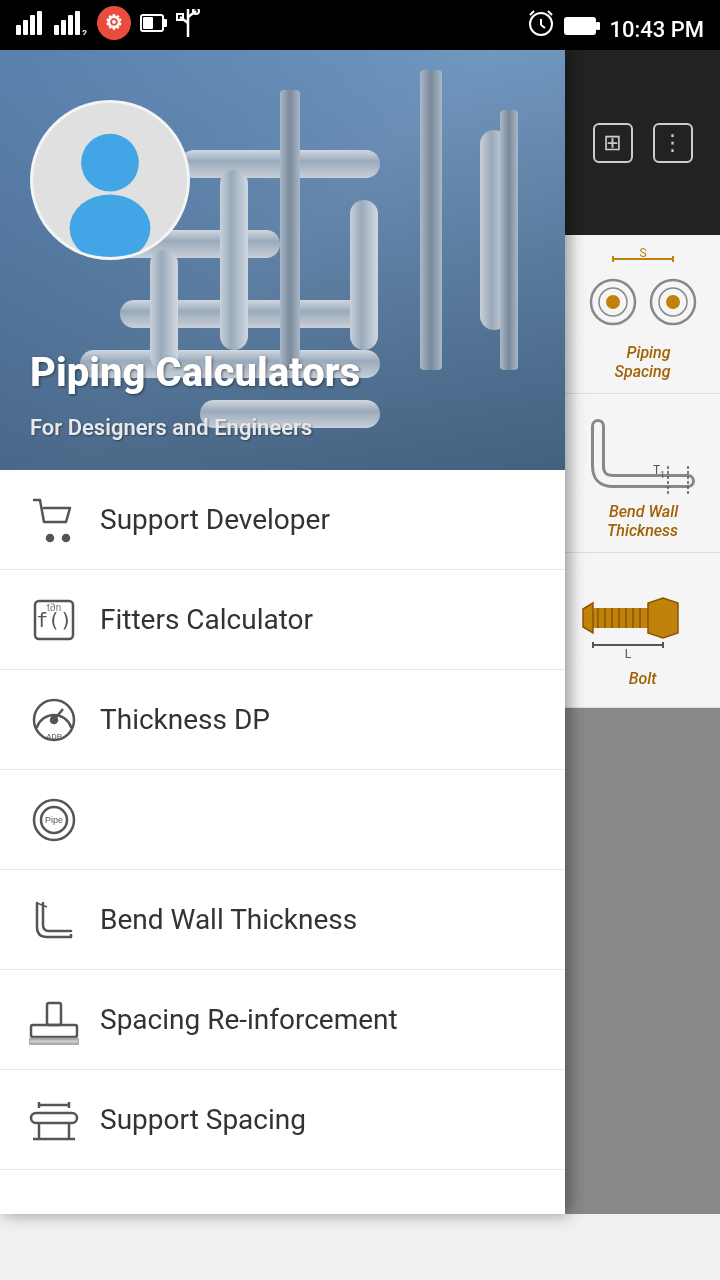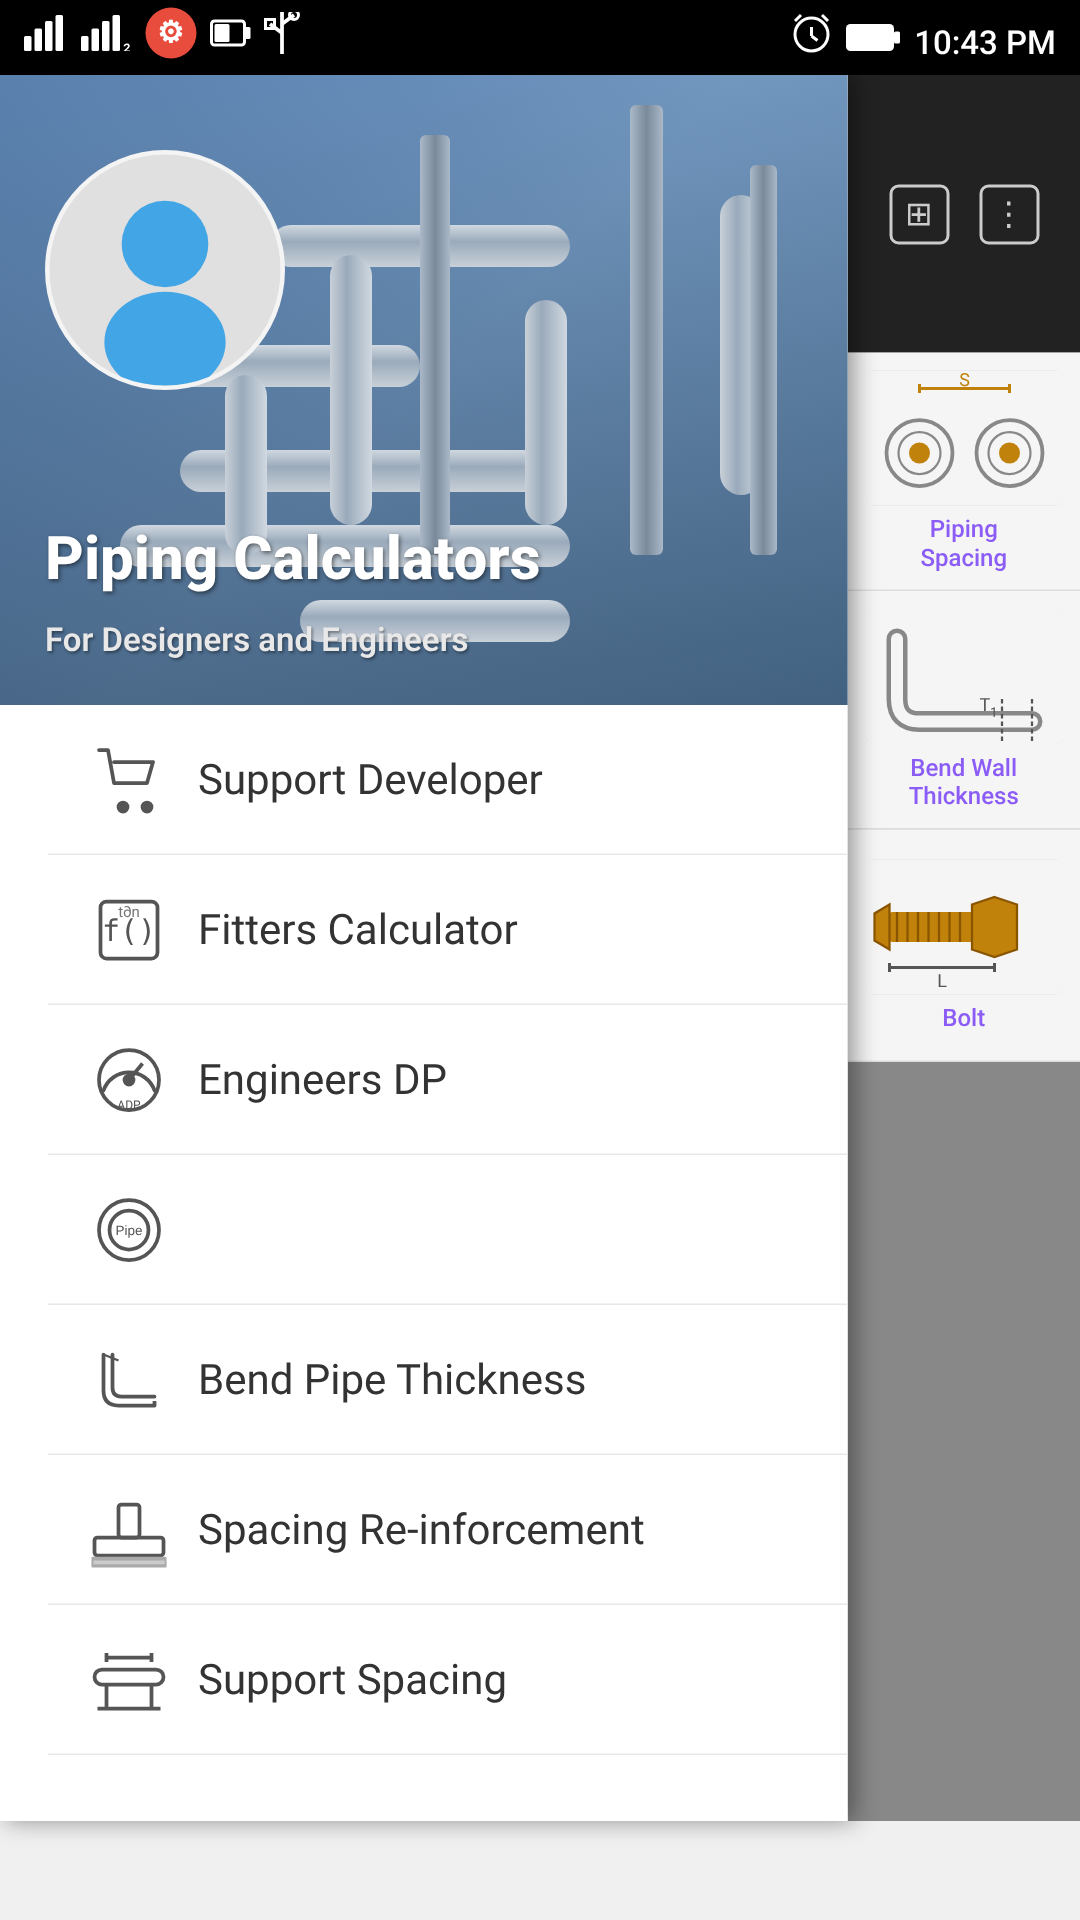--- a/index.html
+++ b/index.html
@@ -160,21 +160,20 @@
     }
 
     .menu-item {
       display: flex;
       align-items: center;
       padding: 22px 24px;
       border-bottom: 1px solid #e8e8e8;
       cursor: pointer;
       background: #fff;
       transition: background 0.15s;
-      margin-left: 32px;
     }
     .menu-item:last-child {
       border-bottom: none;
     }
 
     .menu-icon {
       width: 60px;
       height: 55px;
       display: flex;
       align-items: center;
@@ -237,23 +236,24 @@
       background: #e0e0e0;
       border-radius: 4px;
       display: flex;
       align-items: center;
       justify-content: center;
       margin-bottom: 6px;
       overflow: hidden;
     }
     .bg-card-label {
       font-size: 16px;
-      color: #8b5cf6;
-      text-align: center;
+      color: #a16207;
+      text-align: right;
       font-weight: 500;
+      font-style: italic;
     }
   </style>
 </head>
 <body>
 
 <div class="status-bar">
   <div class="status-left">
     <span>
       <svg width="30" height="24" viewBox="0 0 30 24">
           <rect x="0" y="14" width="5" height="10" fill="white" rx="1"></rect>
@@ -384,21 +384,21 @@
       <li class="menu-item">
         <div class="menu-icon">
           <svg viewBox="0 0 50 50" fill="none" stroke="#555" stroke-width="2.5">
             <circle cx="25" cy="25" r="20"></circle>
             <circle cx="25" cy="25" r="3" fill="#555"></circle>
             <line x1="25" y1="25" x2="34" y2="14" stroke-width="2.5"></line>
             <path d="M8 32 A18 18 0 0 1 42 32" stroke-linecap="round"></path>
             <text x="25" y="44" text-anchor="middle" font-size="8" fill="#555" stroke="none">ADP</text>
           </svg>
         </div>
-        <span class="menu-label">Engineers DP</span>
+        <span class="menu-label">Thickness DP</span>
       </li>
 
       <li class="menu-item">
         <div class="menu-icon">
           <svg viewBox="0 0 50 50" fill="none" stroke="#555" stroke-width="2.5">
             <circle cx="25" cy="25" r="20"></circle>
             <circle cx="25" cy="25" r="13"></circle>
             <text x="25" y="28" text-anchor="middle" font-size="9" fill="#555" stroke="none" font-family="sans-serif">Pipe</text>
           </svg>
         </div>
@@ -406,21 +406,21 @@
 
       <li class="menu-item">
         <div class="menu-icon">
           <svg viewBox="0 0 50 50" fill="none" stroke="#555" stroke-width="2.5">
             <path d="M8 8 L8 32 Q8 42 18 42 L42 42" stroke-linecap="round"></path>
             <path d="M14 8 L14 30 Q14 36 20 36 L42 36" stroke-linecap="round"></path>
             <line x1="18" y1="12" x2="8" y2="8" stroke-width="1.5"></line>
             <line x1="42" y1="39" x2="42" y2="42" stroke-width="2.5"></line>
           </svg>
         </div>
-        <span class="menu-label">Bend Pipe Thickness</span>
+        <span class="menu-label">Bend Wall Thickness</span>
       </li>
 
       <li class="menu-item">
         <div class="menu-icon">
           <svg viewBox="0 0 50 50" fill="none" stroke="#555" stroke-width="2.5">
 
             <rect x="2" y="30" width="46" height="12" rx="2"></rect>
 
             <rect x="18" y="8" width="14" height="22" rx="2"></rect>
 

